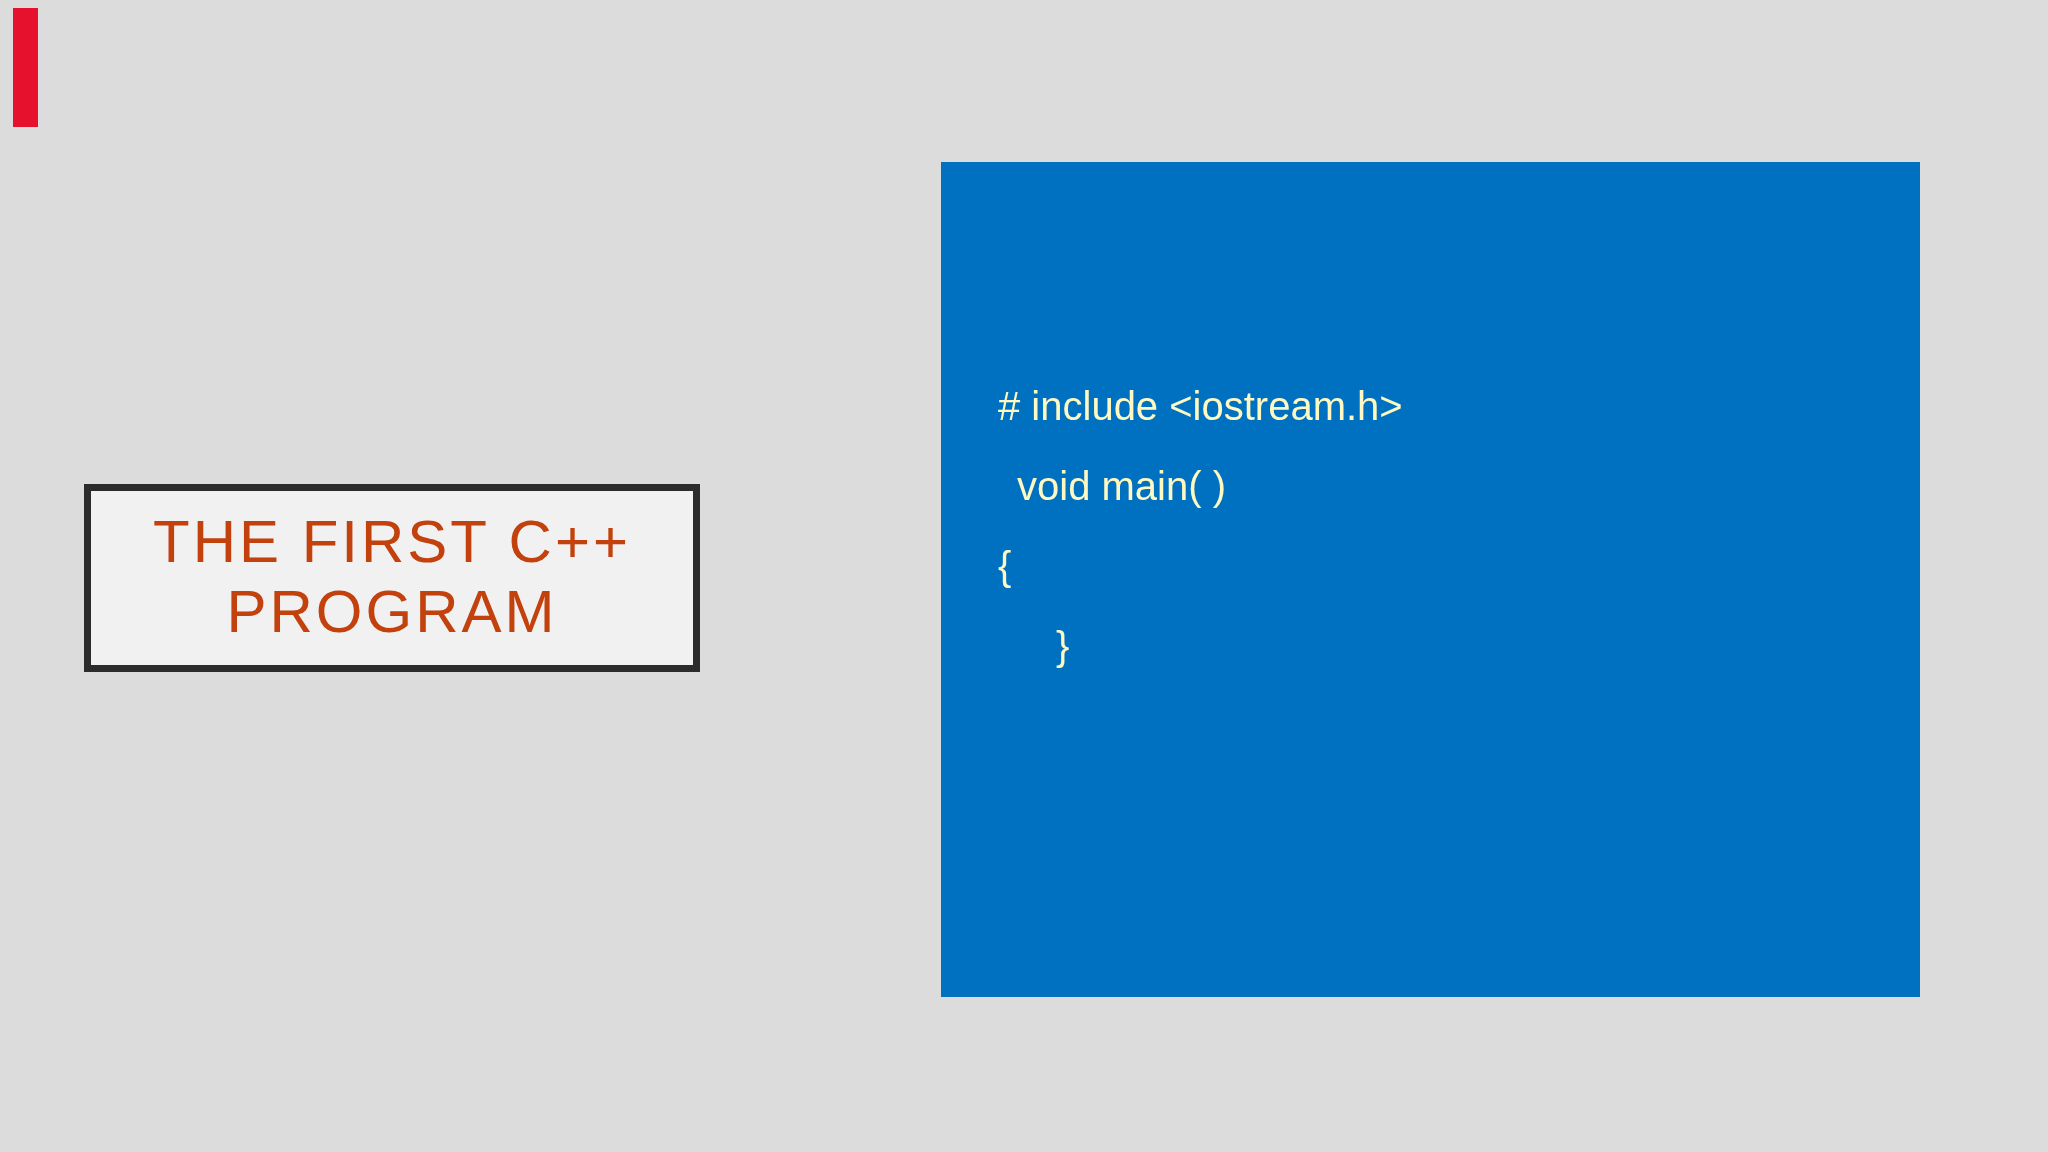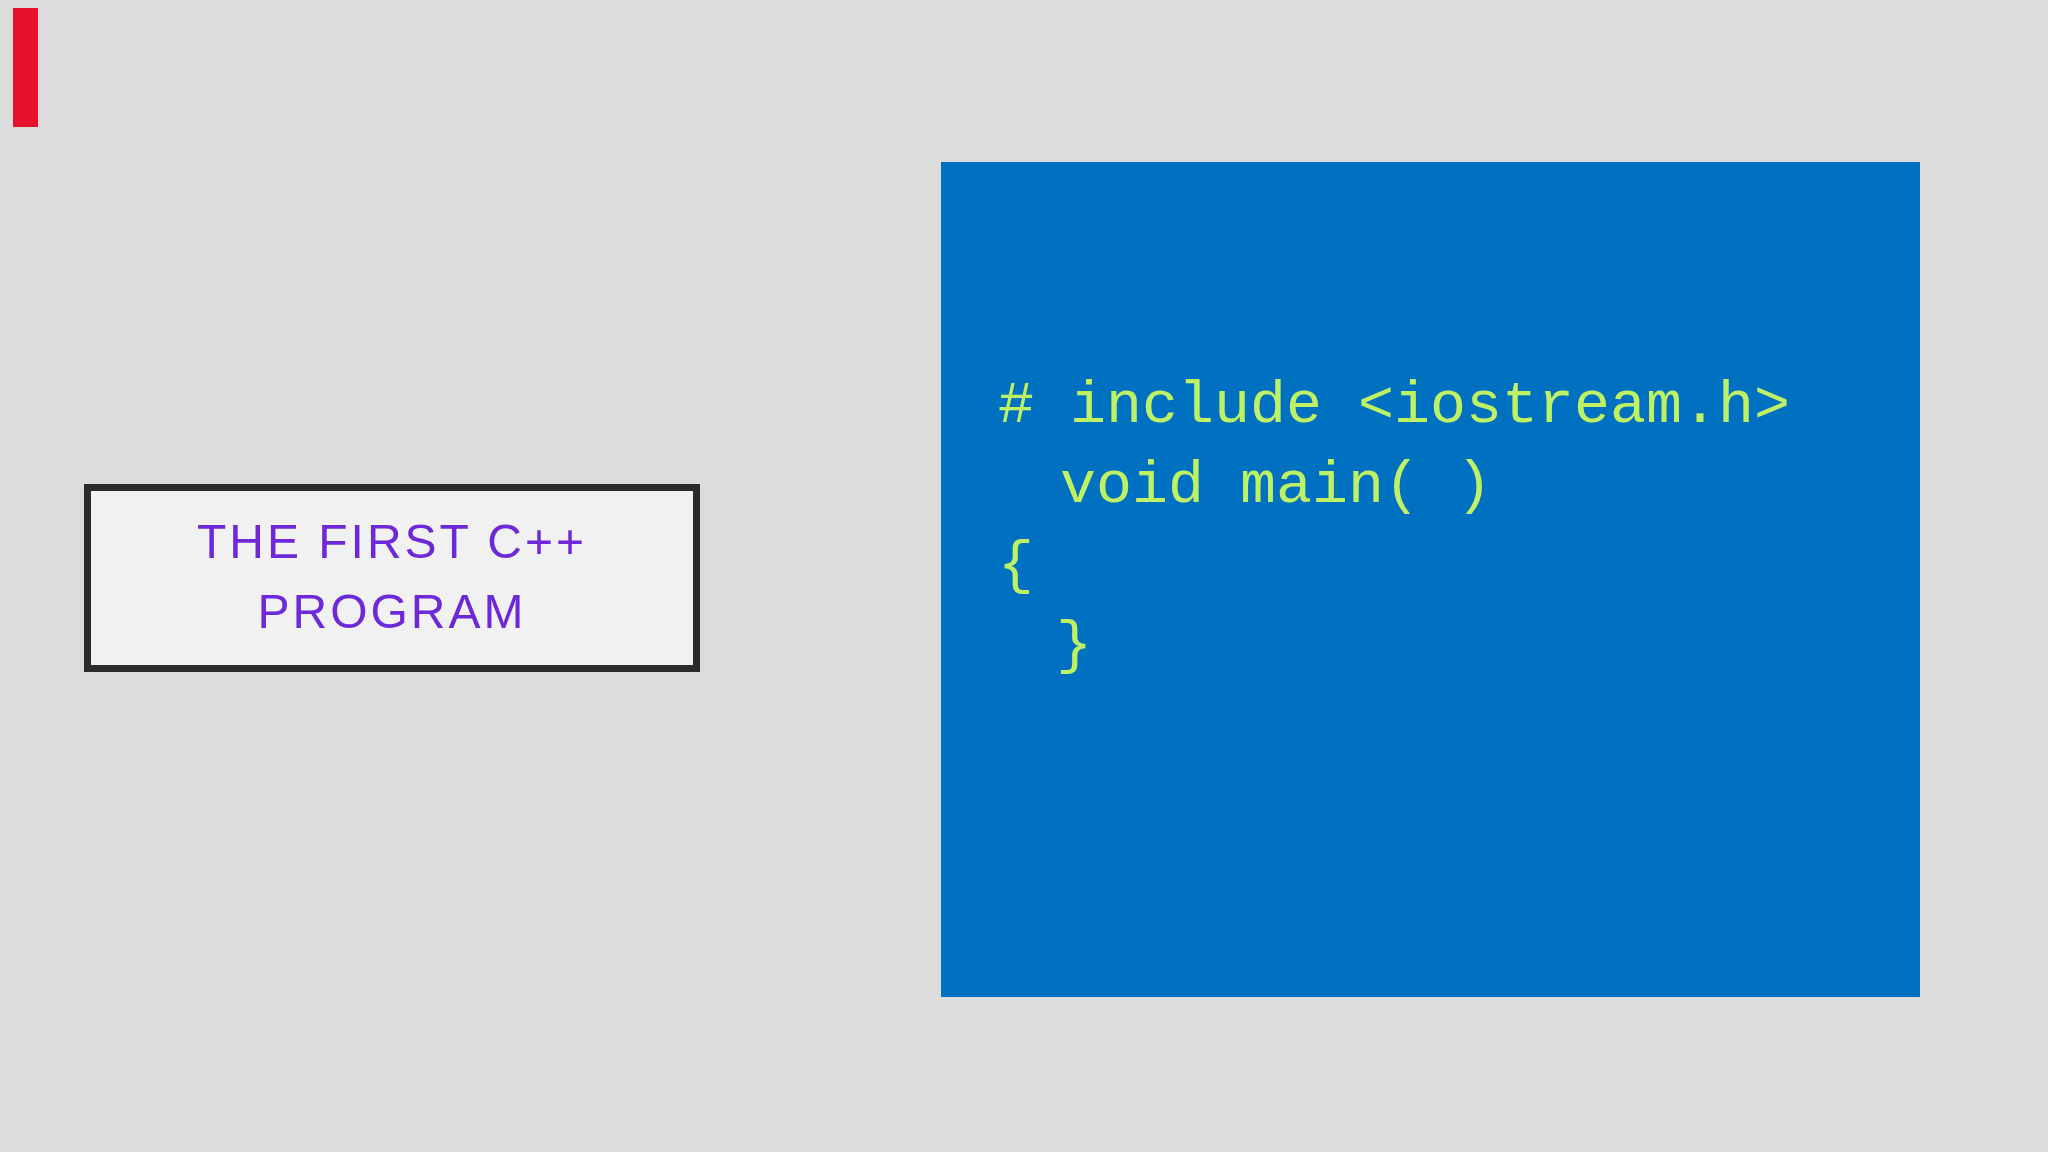--- a/index.html
+++ b/index.html
@@ -40,53 +40,52 @@
     height: 188px;
     box-sizing: border-box;
     border: 7px solid #2b2b2b;
     background: #f1f1f1;
     padding-top: 16px;
     text-align: center;
   }
   .title-text {
     display: inline-block;
     max-width: 560px;
-    font-size: 48px;
+    font-size: 60px;
     line-height: 70px;
     letter-spacing: 3px;
-    color: #6d28d9;
+    color: #c2410c;
     font-weight: normal;
   }
 
   
   .code-panel {
     position: absolute;
     left: 941px;
     top: 162px;
     width: 979px;
     height: 835px;
     background: #0070c0;
     overflow: hidden;
   }
   .code-block {
     position: absolute;
     left: 0;
     top: 204px;
     width: 100%;
   }
   .code-line {
-    font-size: 60px;
+    font-size: 40px;
     line-height: 80px;
-    color: #bef264;
+    color: #fef9c3;
     white-space: pre;
     font-weight: normal;
-    font-family: Liberation Mono, monospace;
   }
   .code-line:nth-child(1) { padding-left: 57px; }
-  .code-line:nth-child(2) { padding-left: 76px; margin-left: 43px; }
+  .code-line:nth-child(2) { padding-left: 76px; }
   .code-line:nth-child(3) { padding-left: 57px; }
   .code-line:nth-child(4) { padding-left: 115px; }
   .code-line:nth-child(5) { padding-left: 72px; }
 </style>
 </head>
 <body>
 
 <div class="slide">
 
   <div class="accent-bar"></div>

